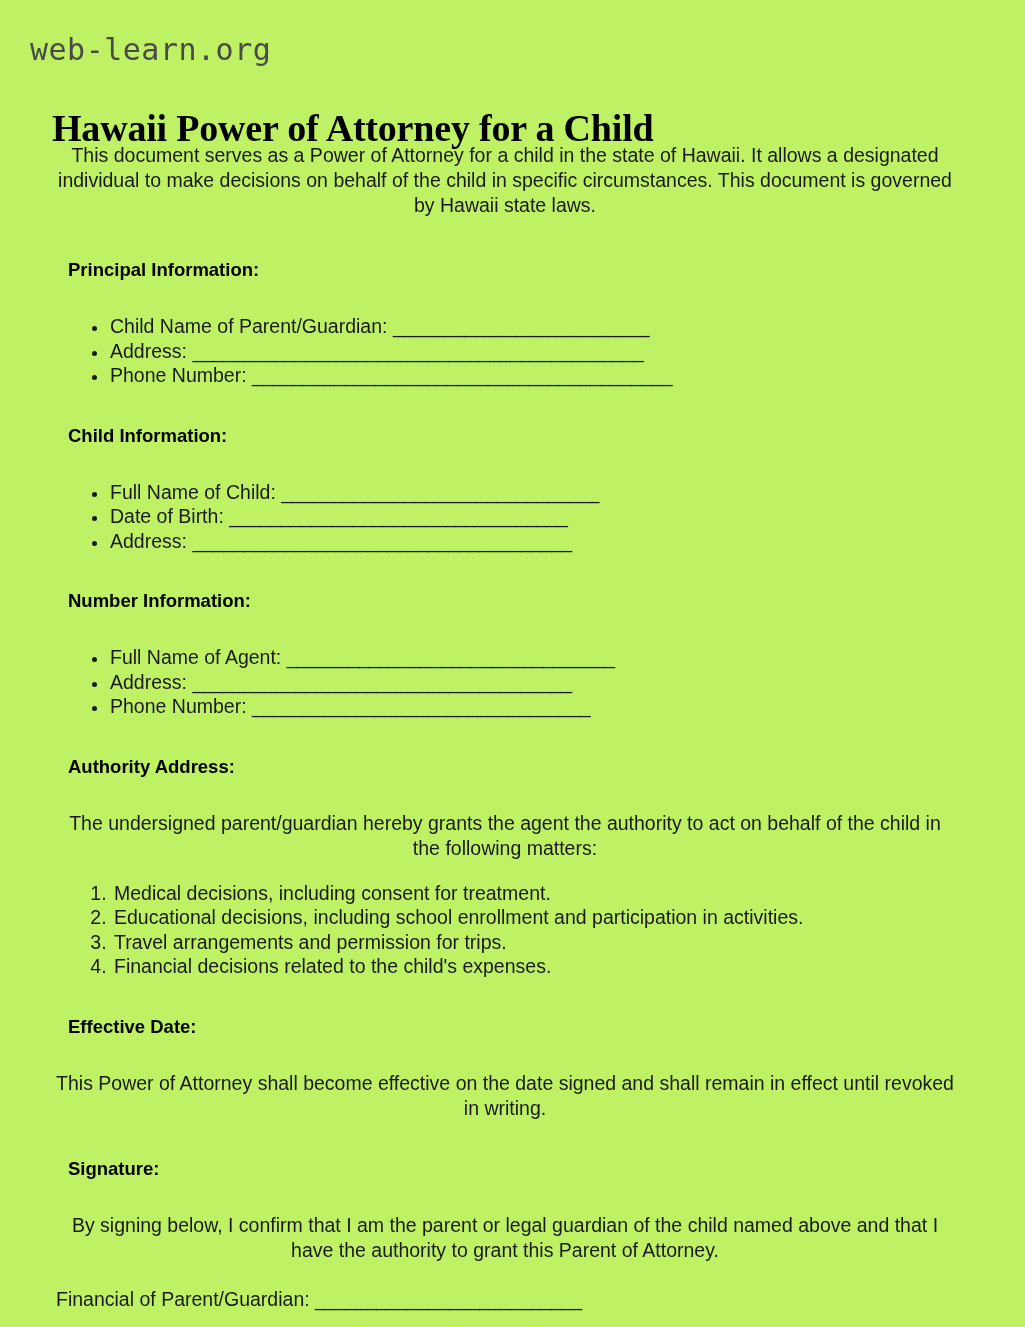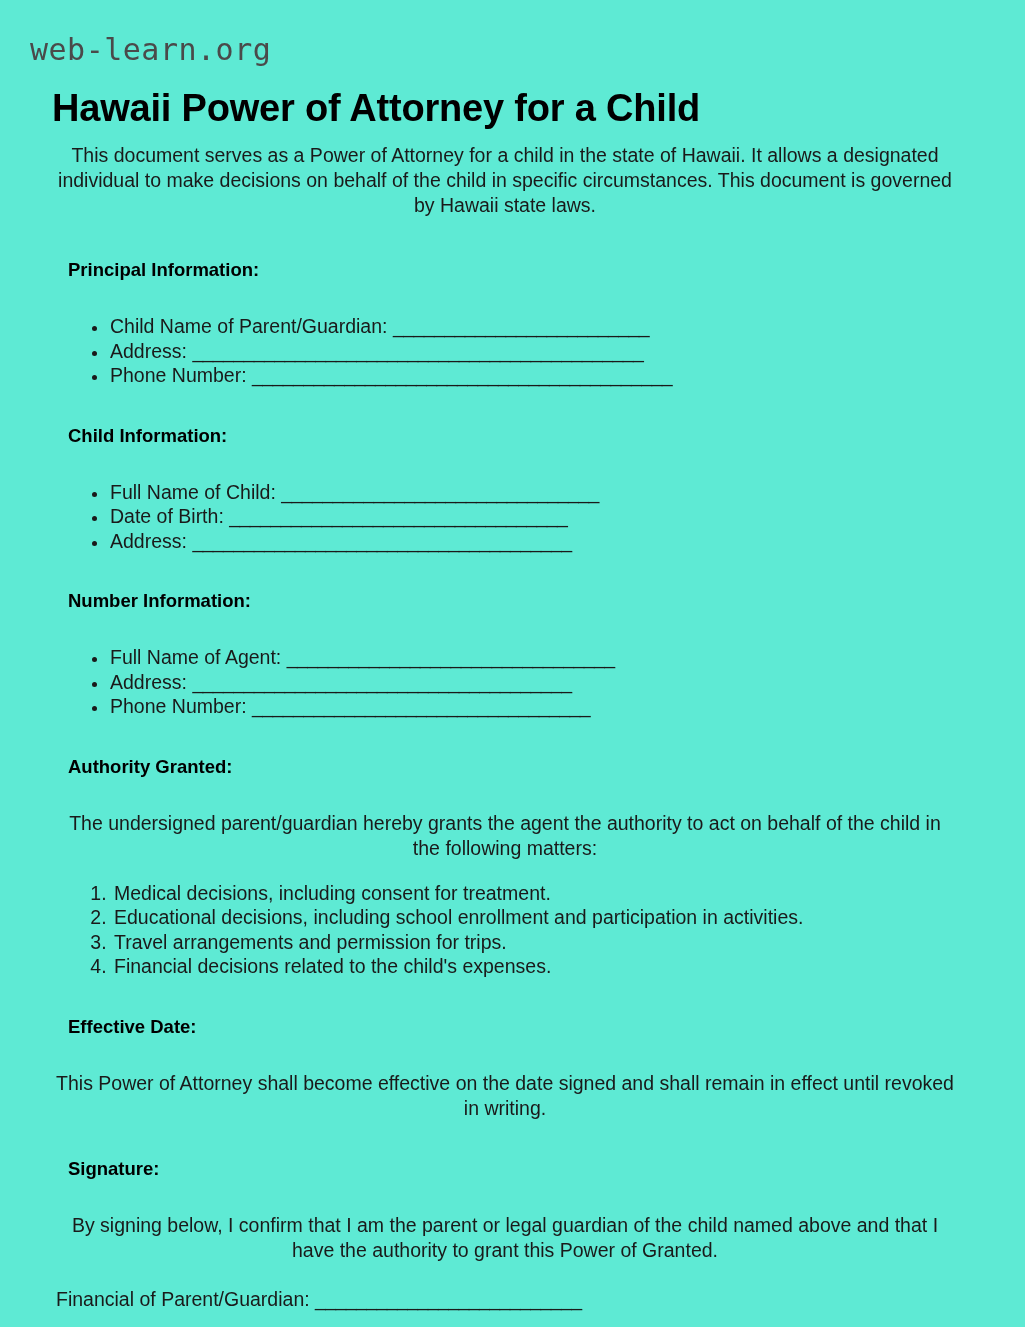--- a/index.html
+++ b/index.html
@@ -13,40 +13,40 @@
     font-family: "Liberation Sans", sans-serif;
     color: #111111;
     -webkit-font-smoothing: antialiased;
   }
   .page {
     position: relative;
     width: 1025px;
     height: 1327px;
     box-sizing: border-box;
     padding: 0;
-    background: #5eead4;
+    background: #bef264;
     overflow: hidden;
   }
   .site-logo {
     position: absolute;
     left: 30px;
     top: 33px;
     font-family: "DejaVu Sans Mono", "Liberation Mono", monospace;
     font-size: 30px;
     line-height: 34px;
     letter-spacing: 0.5px;
     color: #4a4a4a;
     font-weight: 400;
     white-space: nowrap;
   }
   .doc-title {
     position: absolute;
     left: 52px;
-    top: 60px;
-    font-family: Liberation Sans, sans-serif;
+    top: 80px;
+    font-family: Liberation Serif, serif;
     font-size: 38px;
     line-height: 46px;
     font-weight: bold;
     color: #000000;
     letter-spacing: -0.2px;
     white-space: nowrap;
   }
   .content {
     position: absolute;
     left: 56px;
@@ -139,42 +139,42 @@
     <h2 class="section-heading">Number Information:</h2>
     <div class="gap-sm"></div>
     <ul class="field-list">
       <li><span>Full Name of Agent:</span> <span class="fill-line">________________________________</span></li>
       <li><span>Address:</span> <span class="fill-line">_____________________________________</span></li>
       <li><span>Phone Number:</span> <span class="fill-line">_________________________________</span></li>
     </ul>
 
     <div class="gap-md"></div>
 
-    <h2 class="section-heading">Authority Granted:</h2>
+    <h2 class="section-heading">Authority Address:</h2>
     <div class="gap-sm"></div>
     <p class="para">The undersigned parent/guardian hereby grants the agent the authority to act on behalf of the child in the following matters:</p>
     <div class="gap-sm"></div>
     <ol class="numbered-list">
       <li>Medical decisions, including consent for treatment.</li>
       <li>Educational decisions, including school enrollment and participation in activities.</li>
       <li>Travel arrangements and permission for trips.</li>
       <li>Financial decisions related to the child's expenses.</li>
     </ol>
 
     <div class="gap-md"></div>
 
     <h2 class="section-heading">Effective Date:</h2>
     <div class="gap-sm"></div>
     <p class="para">This Power of Attorney shall become effective on the date signed and shall remain in effect until revoked in writing.</p>
 
     <div class="gap-md"></div>
 
     <h2 class="section-heading">Signature:</h2>
     <div class="gap-sm"></div>
-    <p class="para">By signing below, I confirm that I am the parent or legal guardian of the child named above and that I have the authority to grant this Power of Granted.</p>
+    <p class="para">By signing below, I confirm that I am the parent or legal guardian of the child named above and that I have the authority to grant this Parent of Attorney.</p>
 
     <div class="gap-md"></div>
 
     <div class="sig-row">
       <span>Financial of Parent/Guardian:</span>
       <span class="fill-line">__________________________</span>
     </div>
 
     <div class="gap-md"></div>
 

